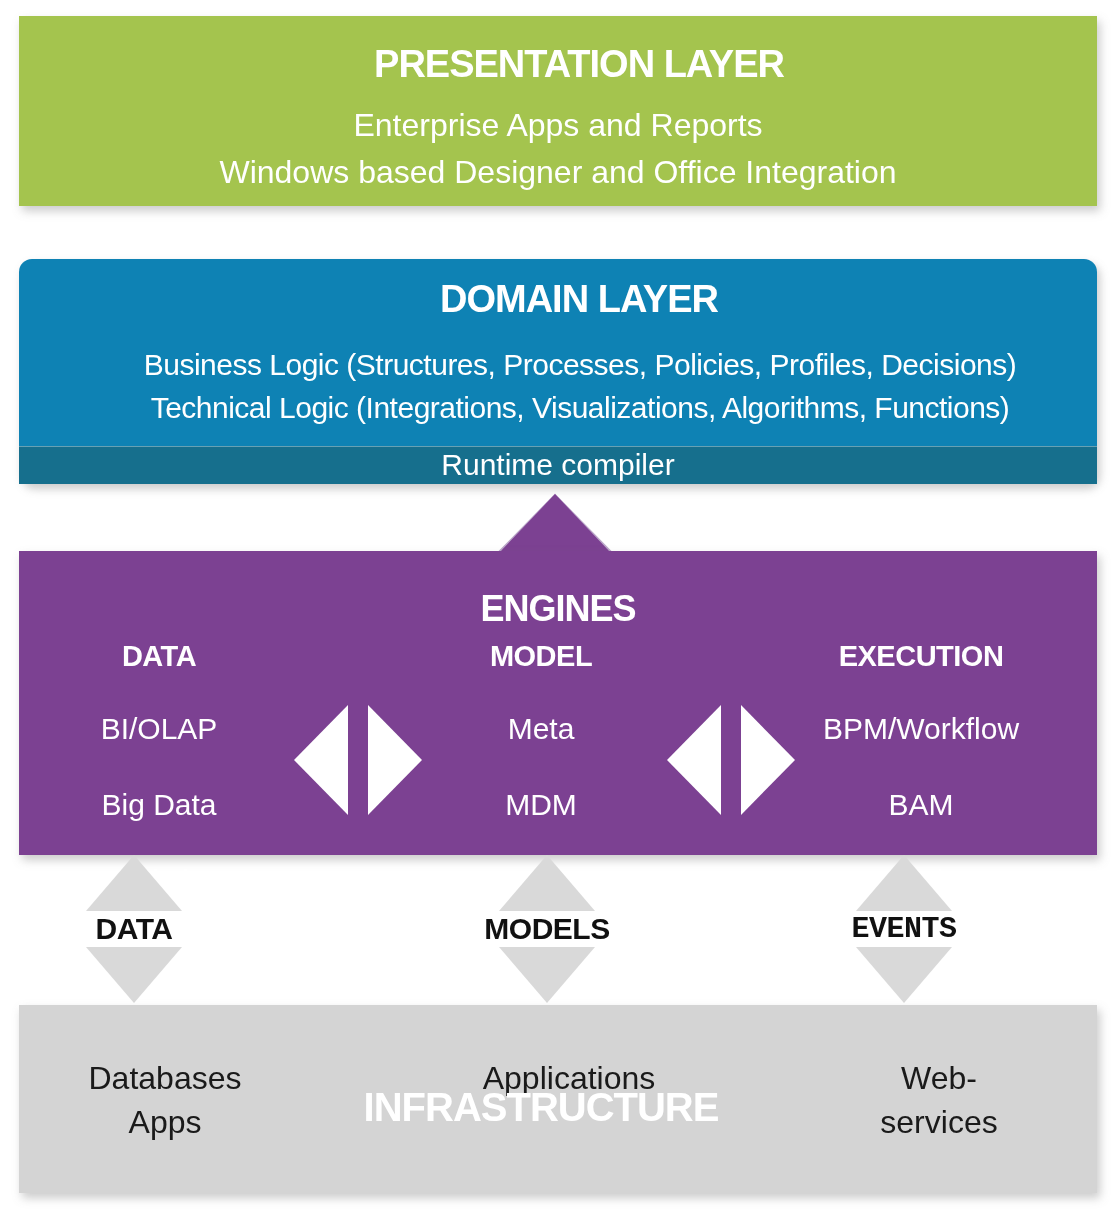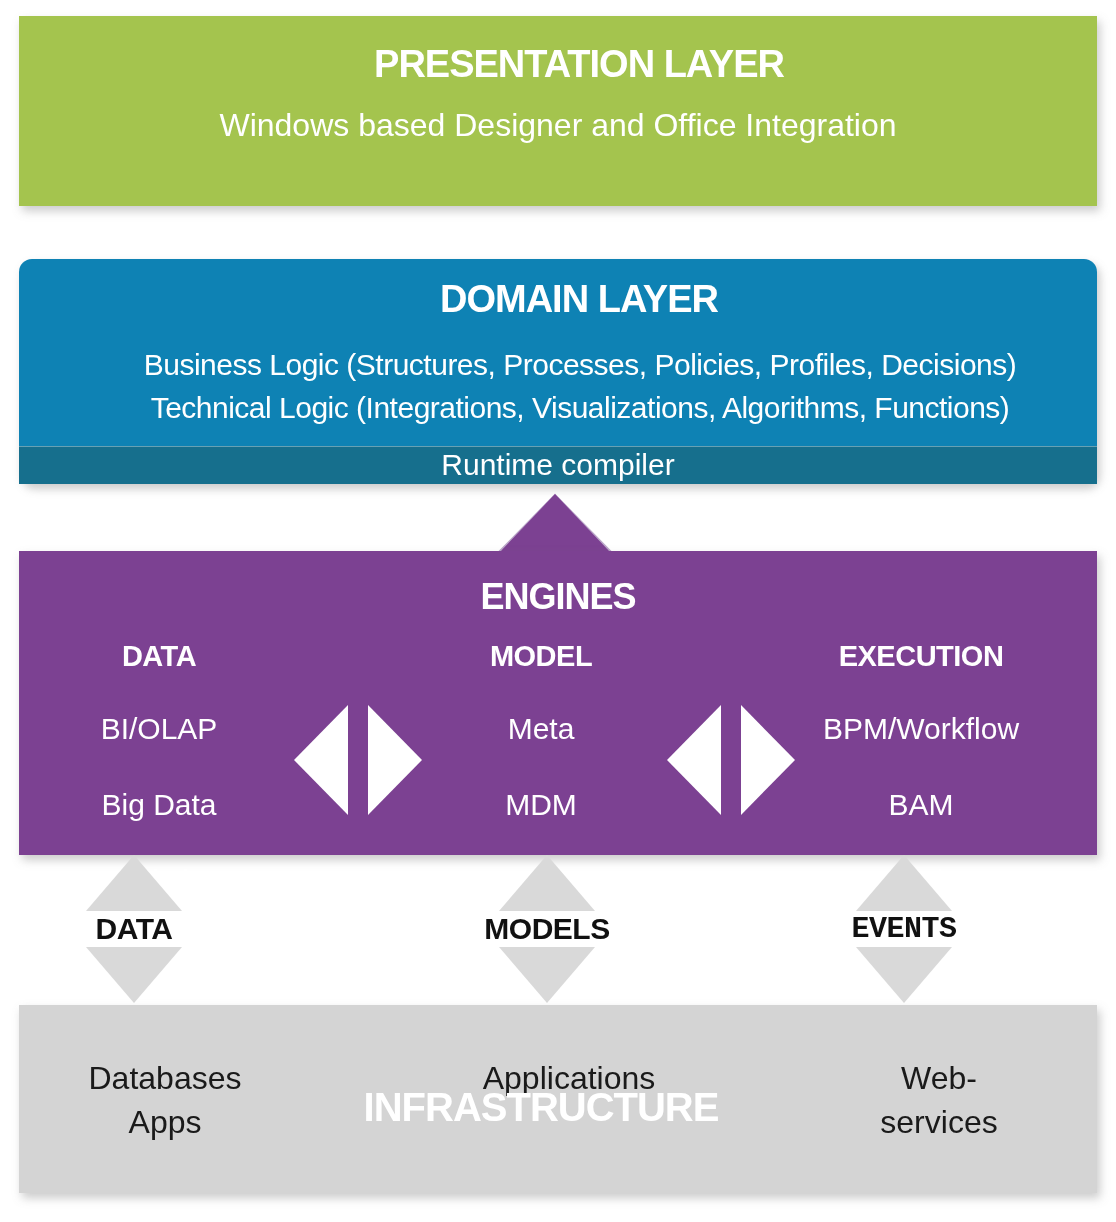--- a/index.html
+++ b/index.html
@@ -66,21 +66,21 @@
   }
   
   .up-arrow {
     position: absolute;
     left: 498px;
     top: 493px;
   }
   
   .engines { top: 551px; height: 304px; background: #7c4192; }
   .engines-title {
-    margin: 0;
+    margin: 12px;
     color: #ffffff;
     font-size: 36px;
     font-weight: bold;
     text-align: center;
     letter-spacing: -1px;
     line-height: 40px;
     padding-top: 26px;
   }
   .eng-col {
     position: absolute;
@@ -179,20 +179,21 @@
   }
 </style>
 </head>
 <body>
 
 <div class="canvas">
 
   <section class="box presentation">
     <h1 class="layer-title">PRESENTATION LAYER</h1>
     <div class="p-lines">
+      <div class="p-line">Enterprise Apps and Reports</div>
       <div class="p-line">Windows based Designer and Office Integration</div>
     </div>
   </section>
 
   <section class="box domain">
     <h1 class="layer-title">DOMAIN LAYER</h1>
     <div class="d-lines">
       <div class="d-line">Business Logic (Structures, Processes, Policies, Profiles, Decisions)</div>
       <div class="d-line">Technical Logic (Integrations, Visualizations, Algorithms, Functions)</div>
     </div>

